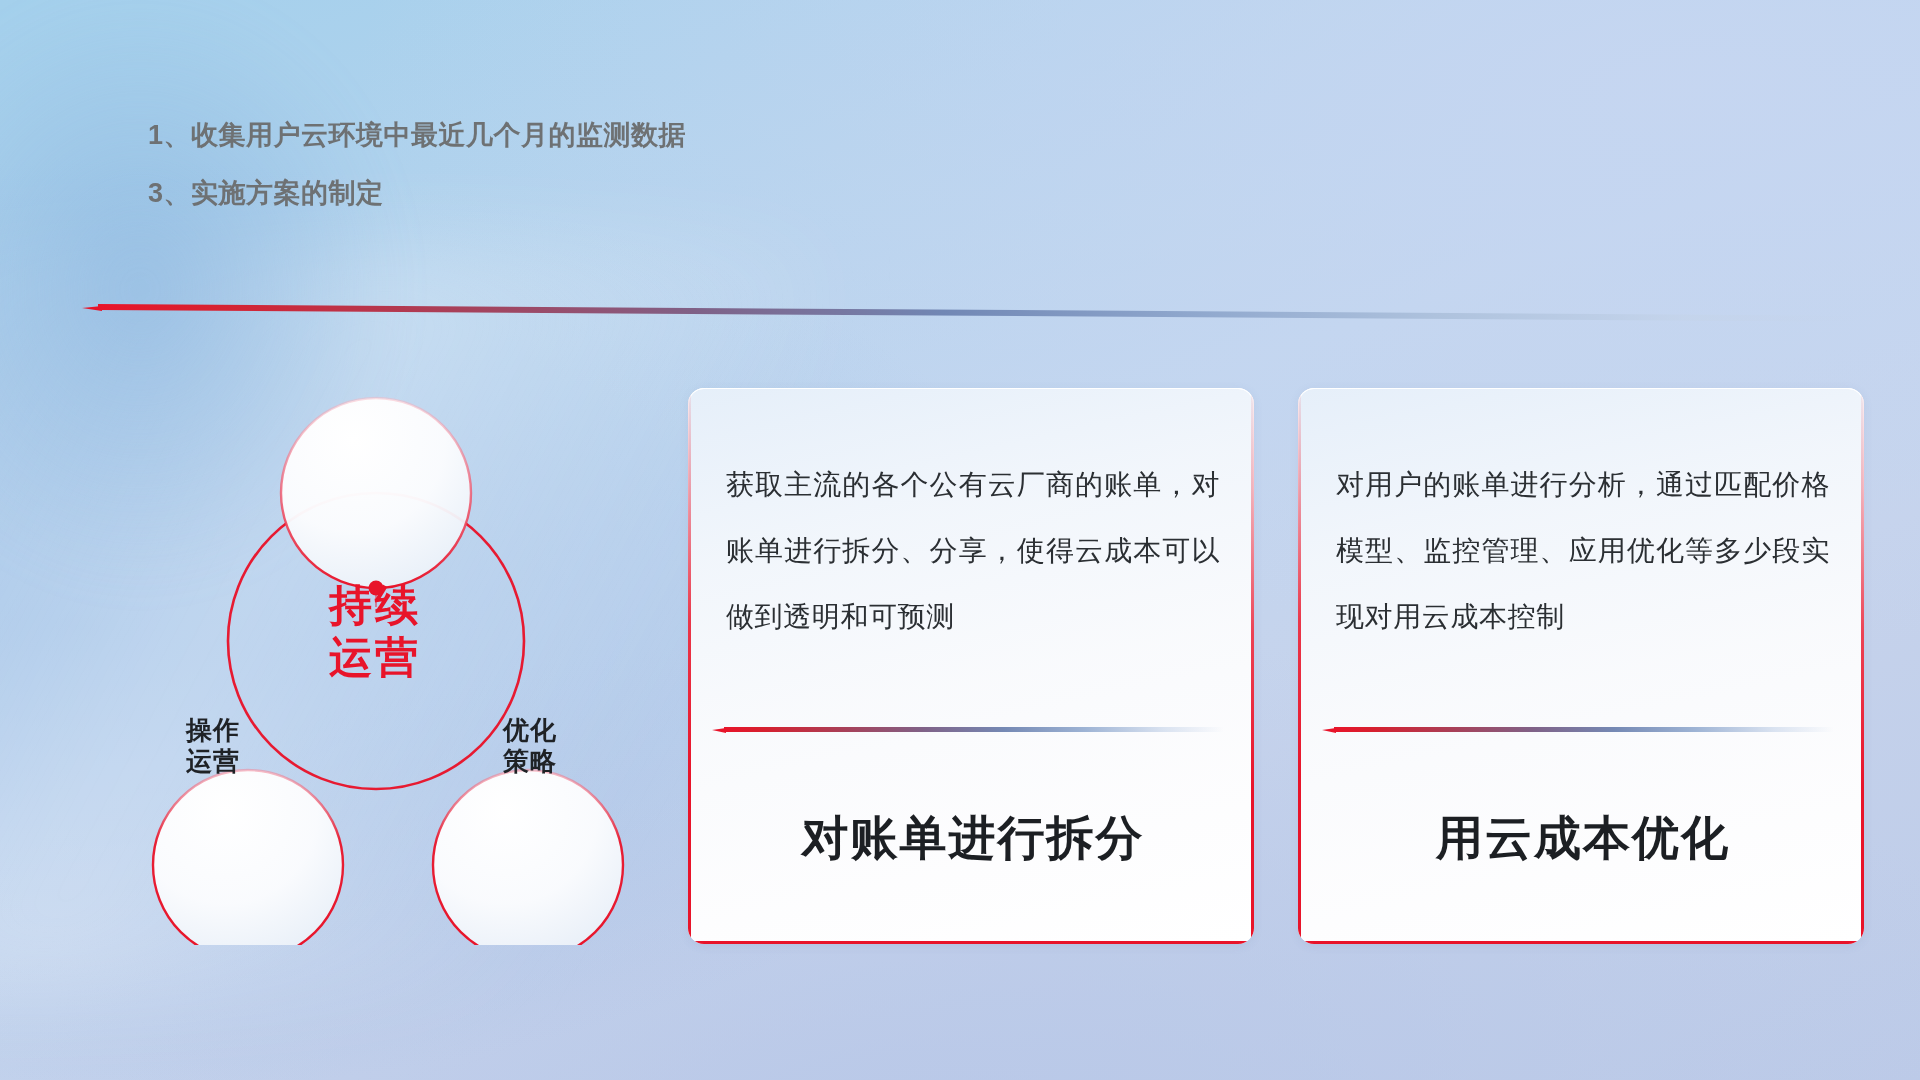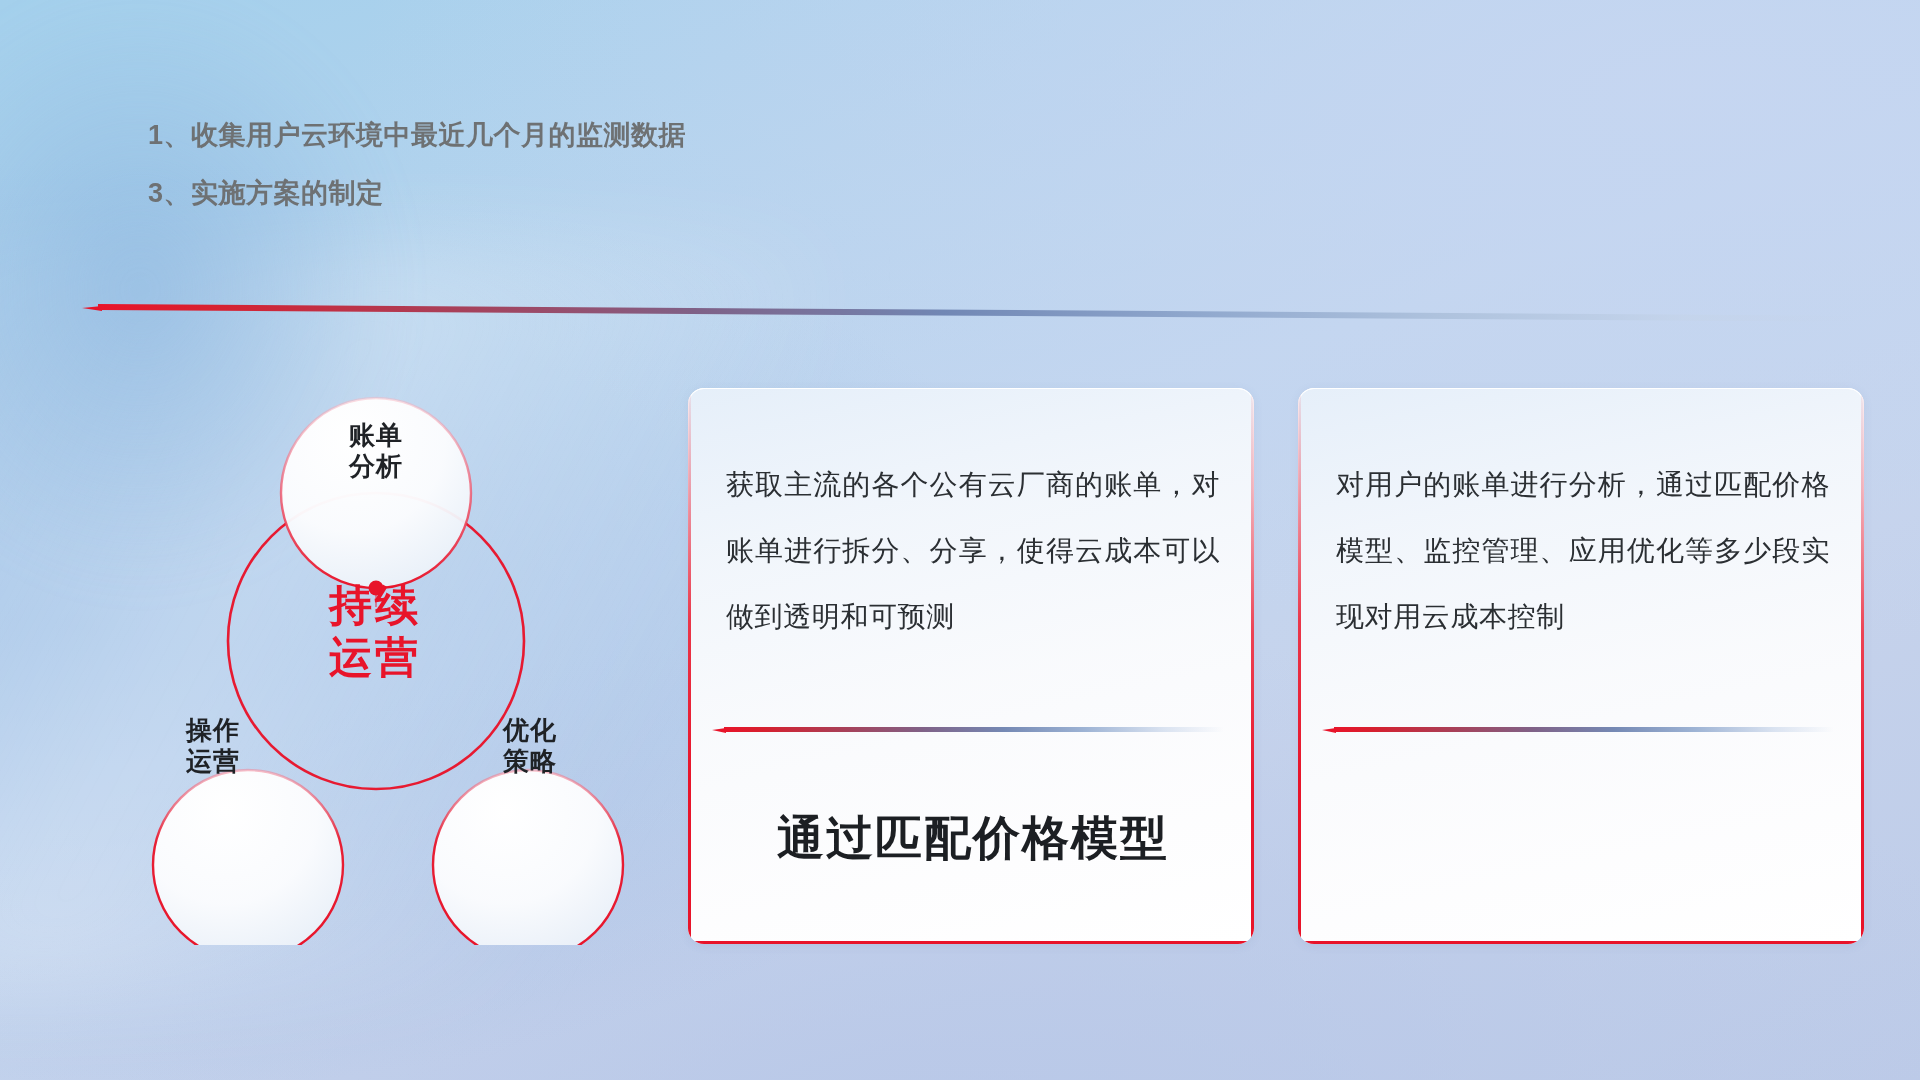--- a/index.html
+++ b/index.html
@@ -313,24 +313,20 @@
       <g>
         <line x1="158" y1="615" x2="158" y2="634" stroke="#e8142a" stroke-width="1.6" opacity="0.55"></line>
         <circle cx="158" cy="615" r="7.5" fill="#e8142a"></circle>
       </g>
       <g>
         <line x1="438" y1="615" x2="438" y2="634" stroke="#e8142a" stroke-width="1.6" opacity="0.55"></line>
         <circle cx="438" cy="615" r="7.5" fill="#e8142a"></circle>
       </g>
     </svg>
 
-    <div class="node-label" id="label-bill">
-      <div>账单</div>
-      <div>分析</div>
-    </div>
 
     <div class="node-label" id="label-ops">
       <div>操作</div>
       <div>运营</div>
     </div>
 
     <div class="node-label" id="label-opt">
       <div>优化</div>
       <div>策略</div>
     </div>
@@ -347,31 +343,32 @@
     <div class="frame-r"></div>
     <div class="frame-b"></div>
 
     <div class="card-body">获取主流的各个公有云厂商的账单，对账单进行拆分、分享，使得云成本可以做到透明和可预测</div>
 
     <div class="card-rule">
       <div class="tip"></div>
       <div class="bar"></div>
     </div>
 
-    <div class="card-title">通过匹配价格模型</div>
+    <div class="card-title">对账单进行拆分</div>
   </div>
 
   <div class="card" id="card-2">
     <div class="edge-hi"></div>
     <div class="frame-l"></div>
     <div class="frame-r"></div>
     <div class="frame-b"></div>
 
     <div class="card-body">对用户的账单进行分析，通过匹配价格模型、监控管理、应用优化等多少段实现对用云成本控制</div>
 
     <div class="card-rule">
       <div class="tip"></div>
       <div class="bar"></div>
     </div>
 
+    <div class="card-title">用云成本优化</div>
   </div>
 
 </div>
 
 </body></html>

